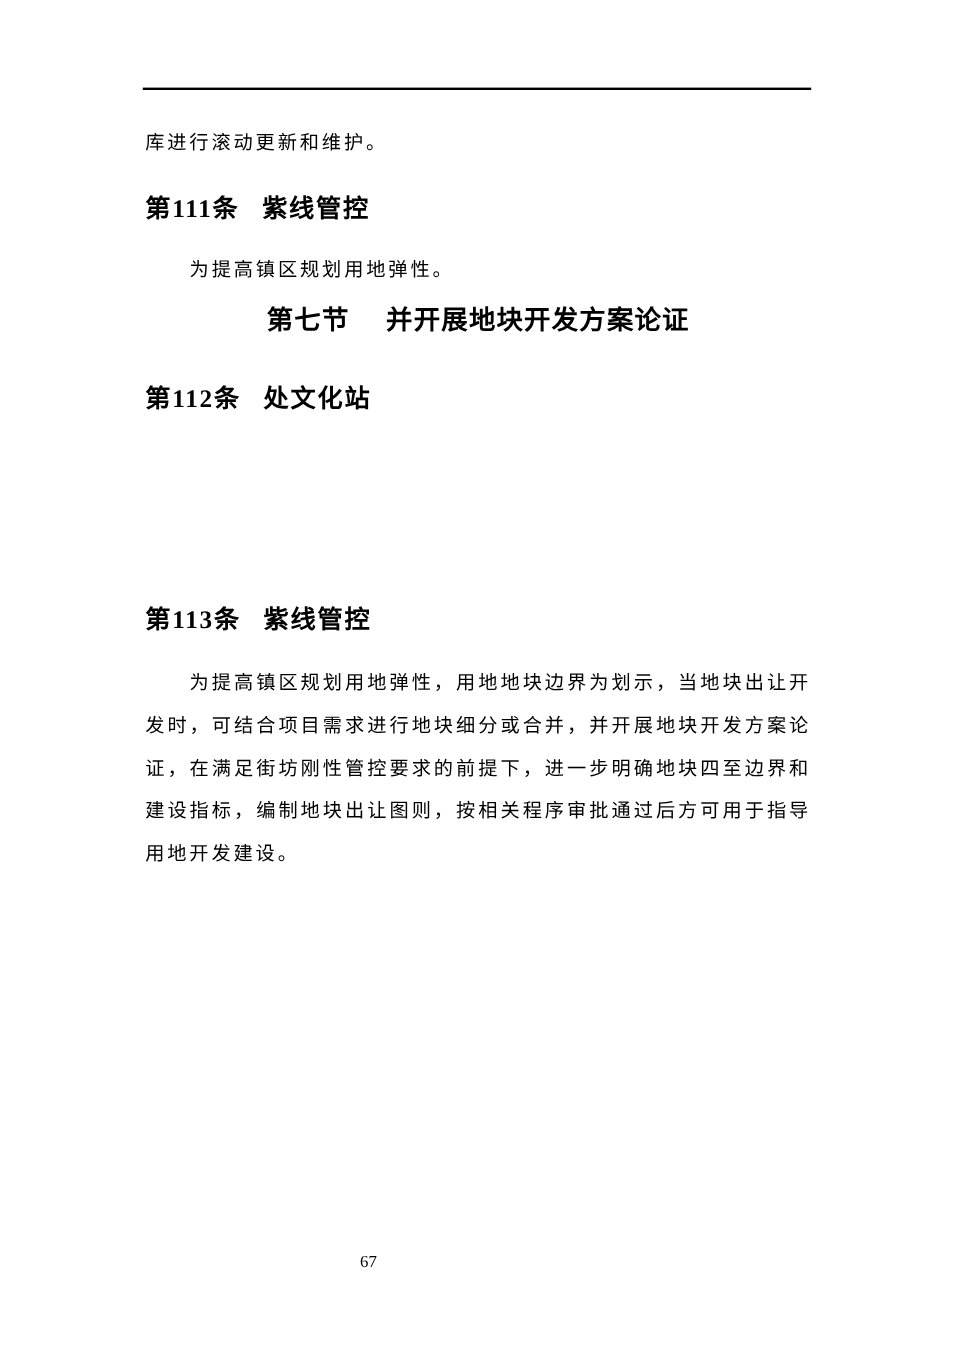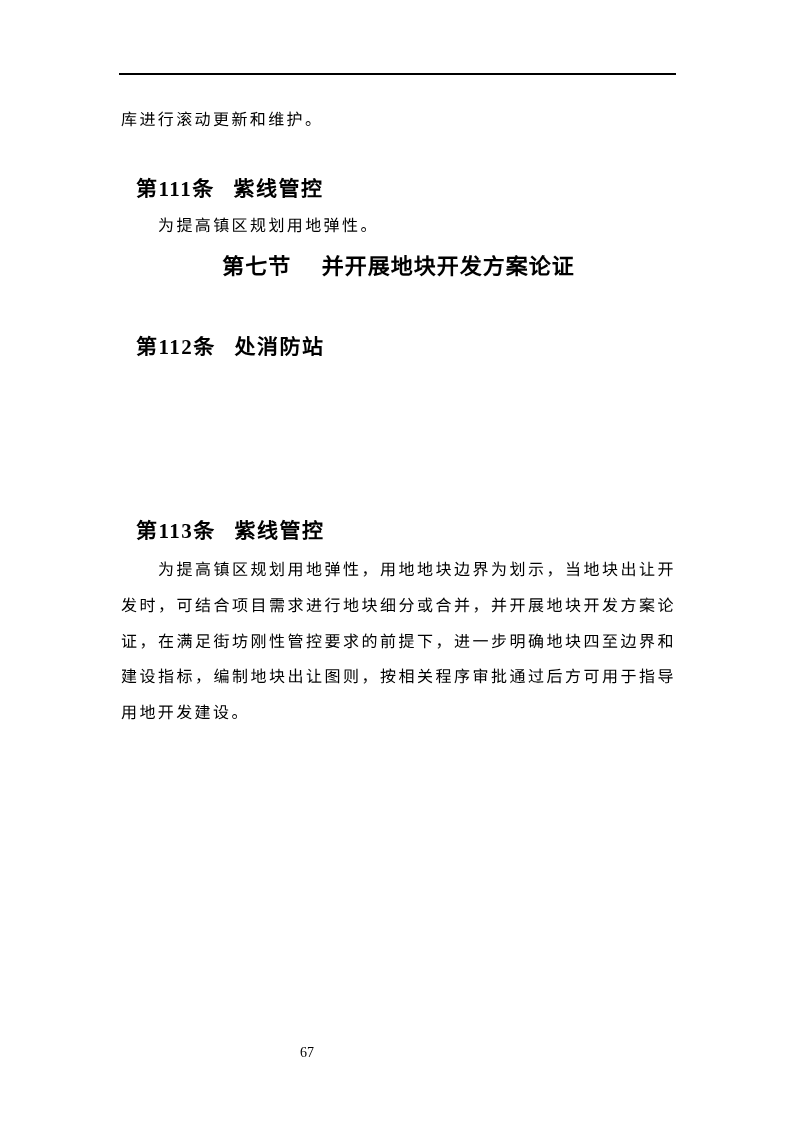--- a/index.html
+++ b/index.html
@@ -35,21 +35,21 @@
     letter-spacing: 2.4px;
     text-align: justify;
     text-justify: inter-ideograph;
     text-indent: 37px;
     color: #000000;
   }
   .para.no-indent { text-indent: 0; }
   .article-heading {
     position: absolute;
     left: 121px;
-    margin: 15px;
+    margin: 0;
     font-size: 21px;
     line-height: 30px;
     font-weight: bold;
     letter-spacing: 1.5px;
     color: #000000;
     white-space: nowrap;
   }
   .article-heading .a-title { margin-left: 12px; }
   .section-heading {
     position: absolute;
@@ -92,21 +92,21 @@
 
   <p class="para" style="top:208px">为提高镇区规划用地弹性。</p>
 
   <h1 class="section-heading" style="top:252px">
     <span>第七节</span>
     <span class="s-title">并开展地块开发方案论证</span>
   </h1>
 
   <h2 class="article-heading" style="top:317px">
     <span>第112条</span>
-    <span class="a-title">处消防站</span>
+    <span class="a-title">处文化站</span>
   </h2>
 
 
   <h2 class="article-heading" style="top:501px">
     <span>第113条</span>
     <span class="a-title">紫线管控</span>
   </h2>
 
   <p class="para" style="top:552px">为提高镇区规划用地弹性，用地地块边界为划示，当地块出让开发时，可结合项目需求进行地块细分或合并，并开展地块开发方案论证，在满足街坊刚性管控要求的前提下，进一步明确地块四至边界和建设指标，编制地块出让图则，按相关程序审批通过后方可用于指导用地开发建设。</p>
 

